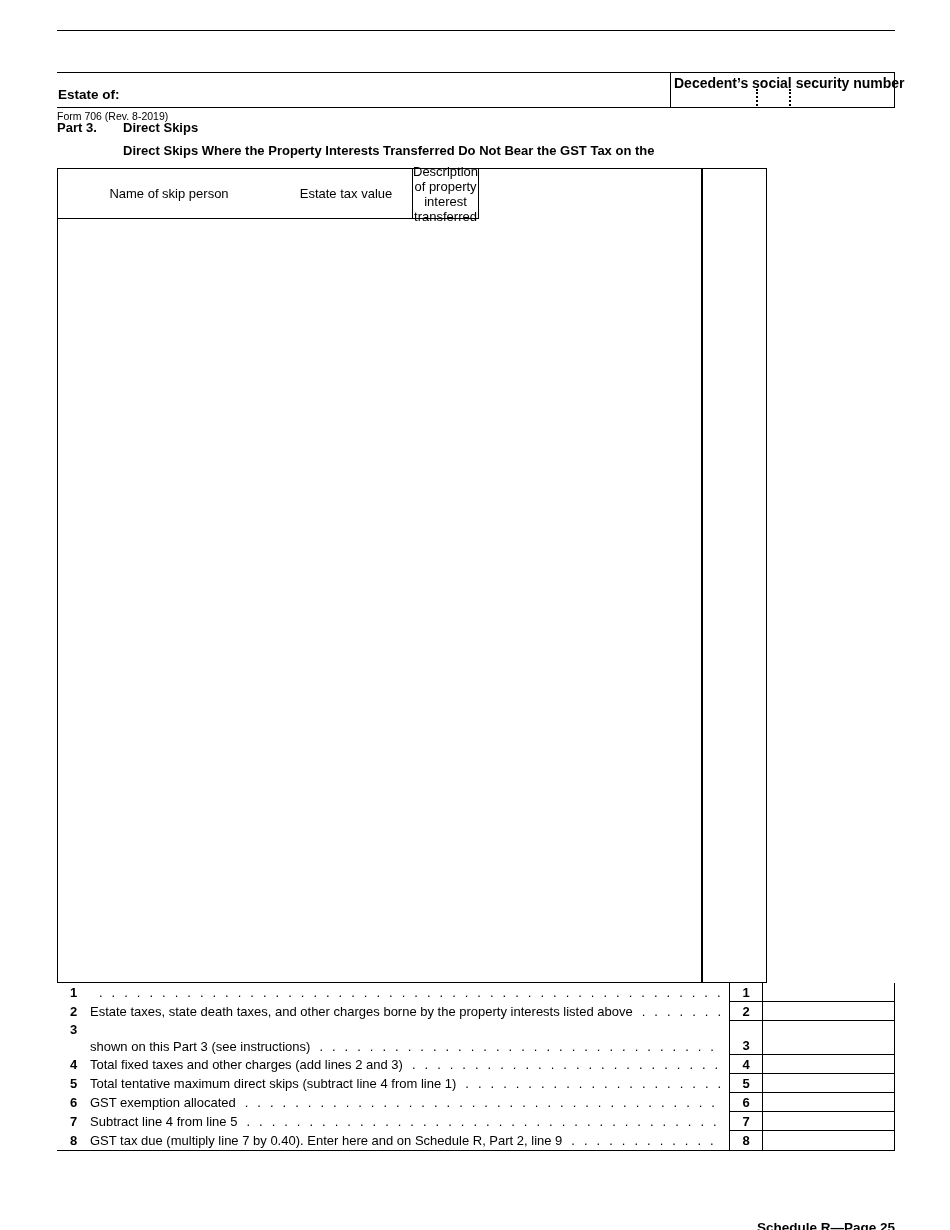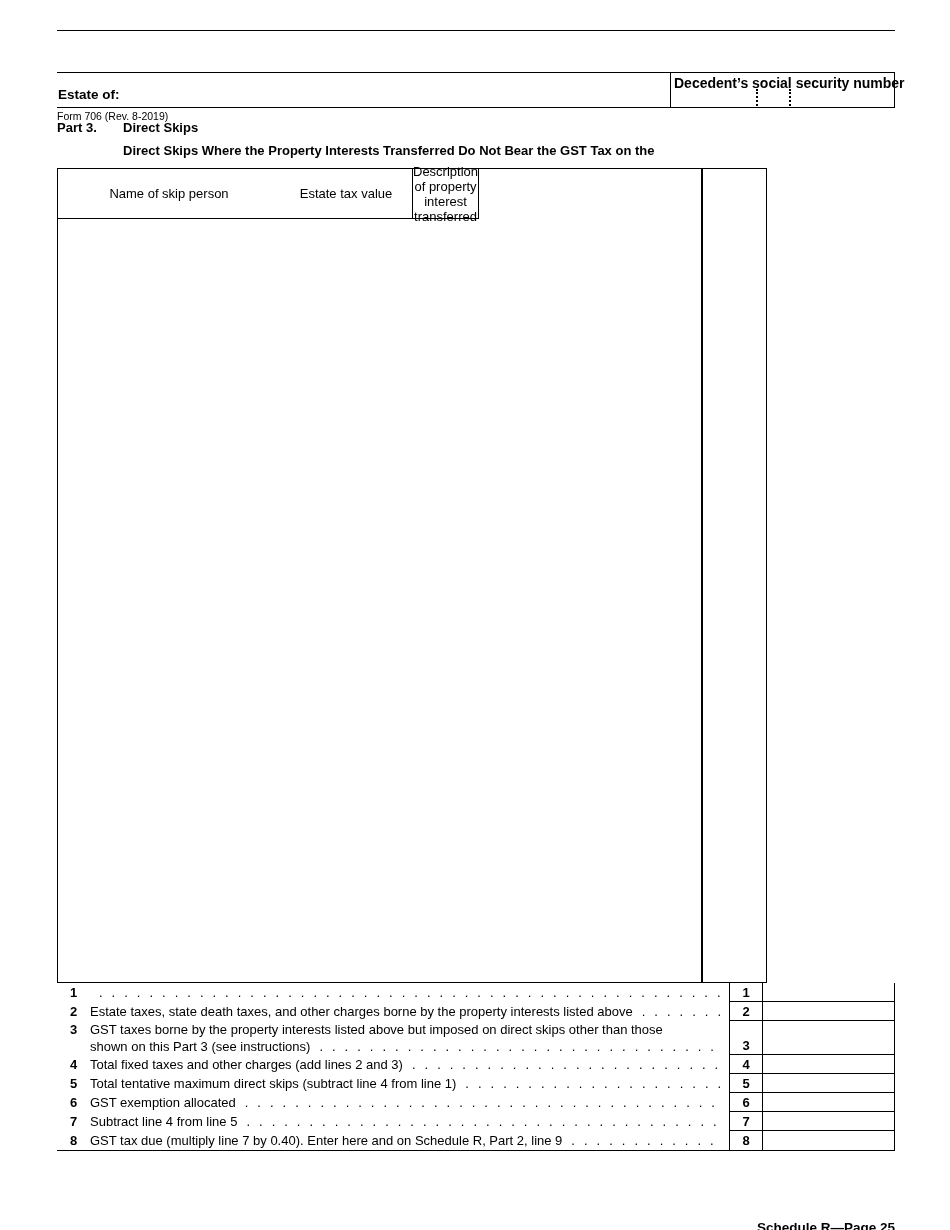--- a/index.html
+++ b/index.html
@@ -170,21 +170,20 @@
         <span class="dots">...........................................................</span>
       </div>
       <div class="numbox">2</div>
       <div class="amount"></div>
     </div>
 
     <div class="frow tall">
       <div class="ltext multi">
         <div class="tline">
           <span class="lnum">3</span>
-          <span class="txt">GST taxes borne by the property interests listed above but imposed on direct skips other than those</span>
         </div>
         <div class="tline">
           <span class="lnum"></span>
           <span class="txt">shown on this Part 3 (see instructions)</span>
           <span class="dots">...........................................................</span>
         </div>
       </div>
       <div class="numbox">3</div>
       <div class="amount"></div>
     </div>

